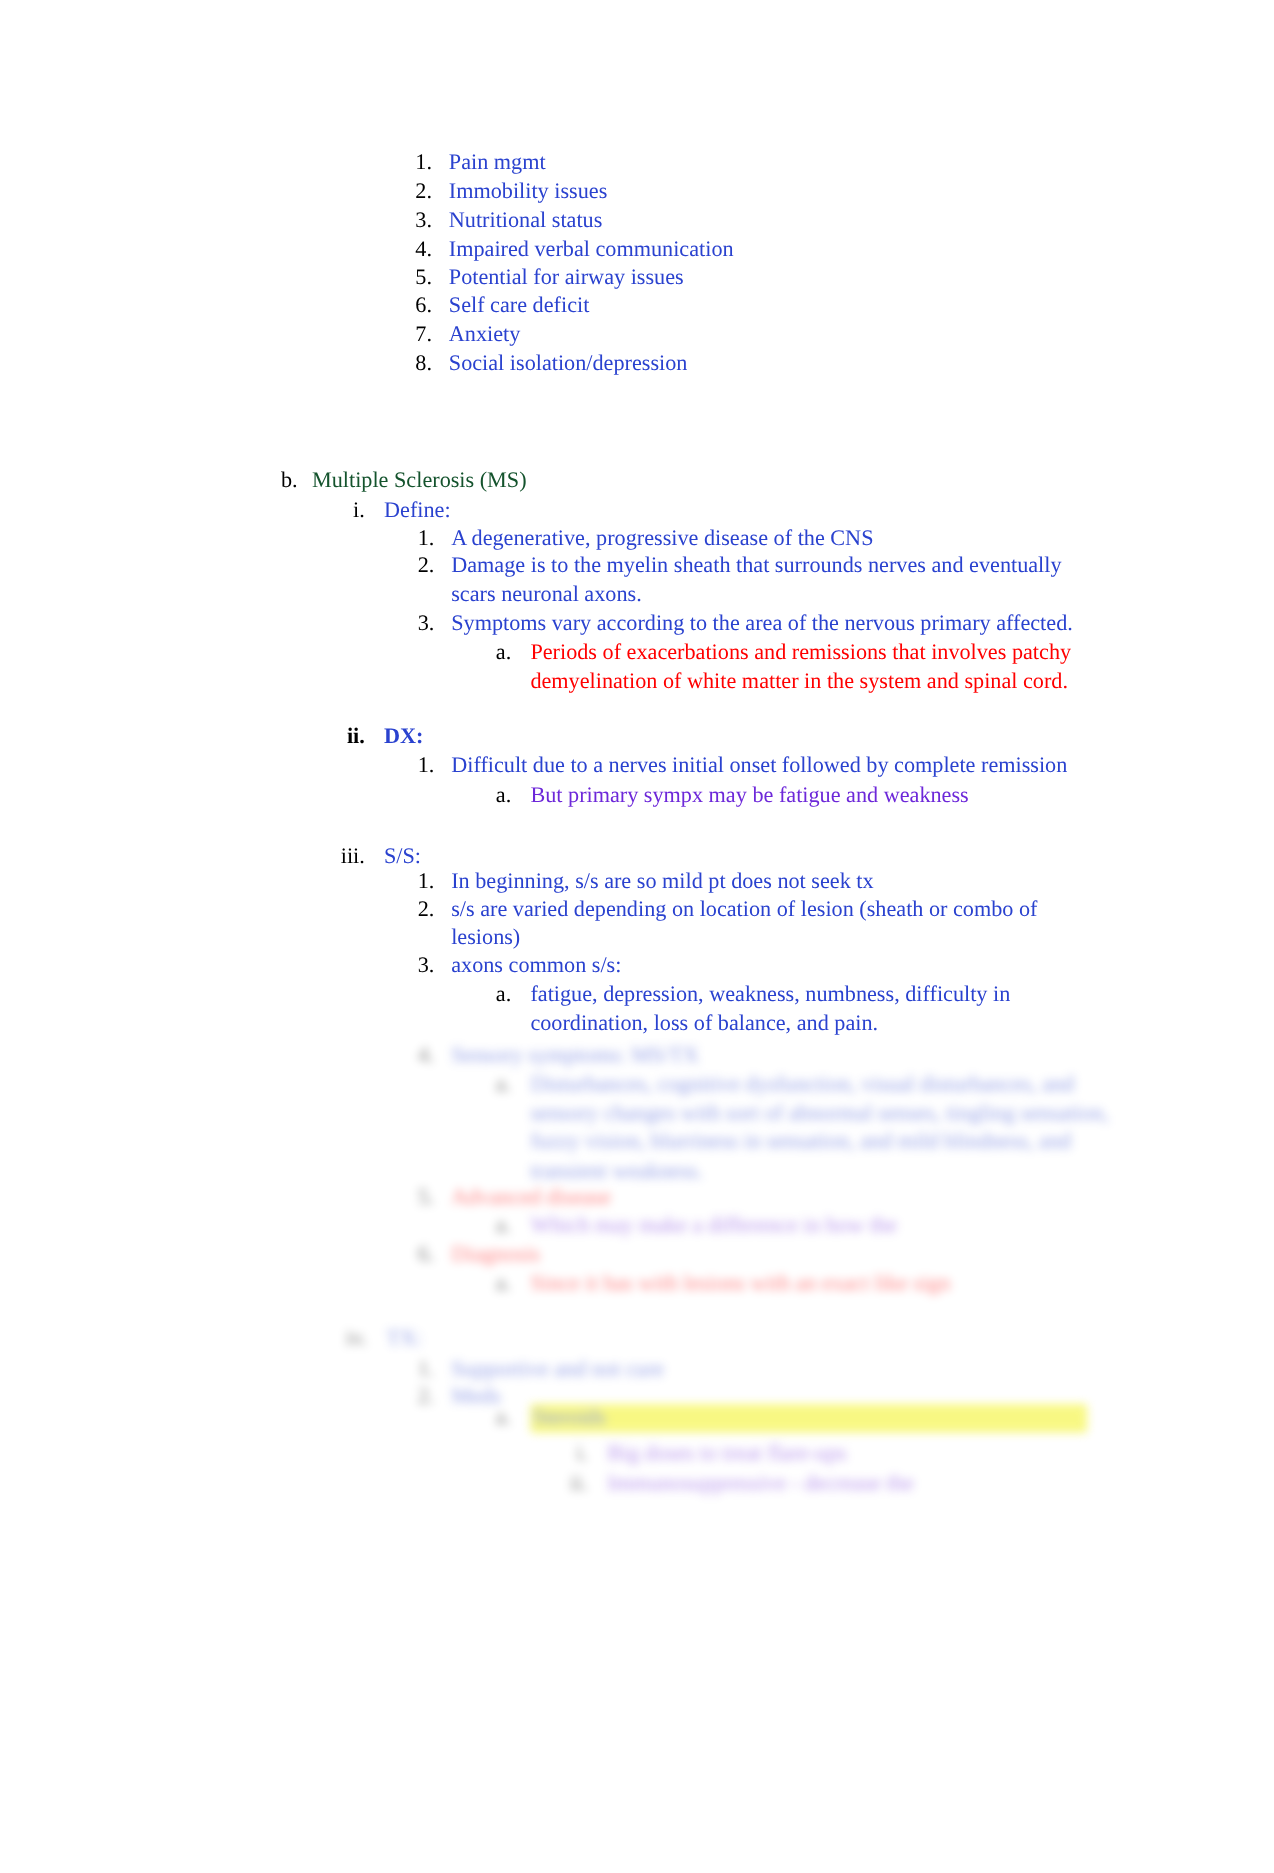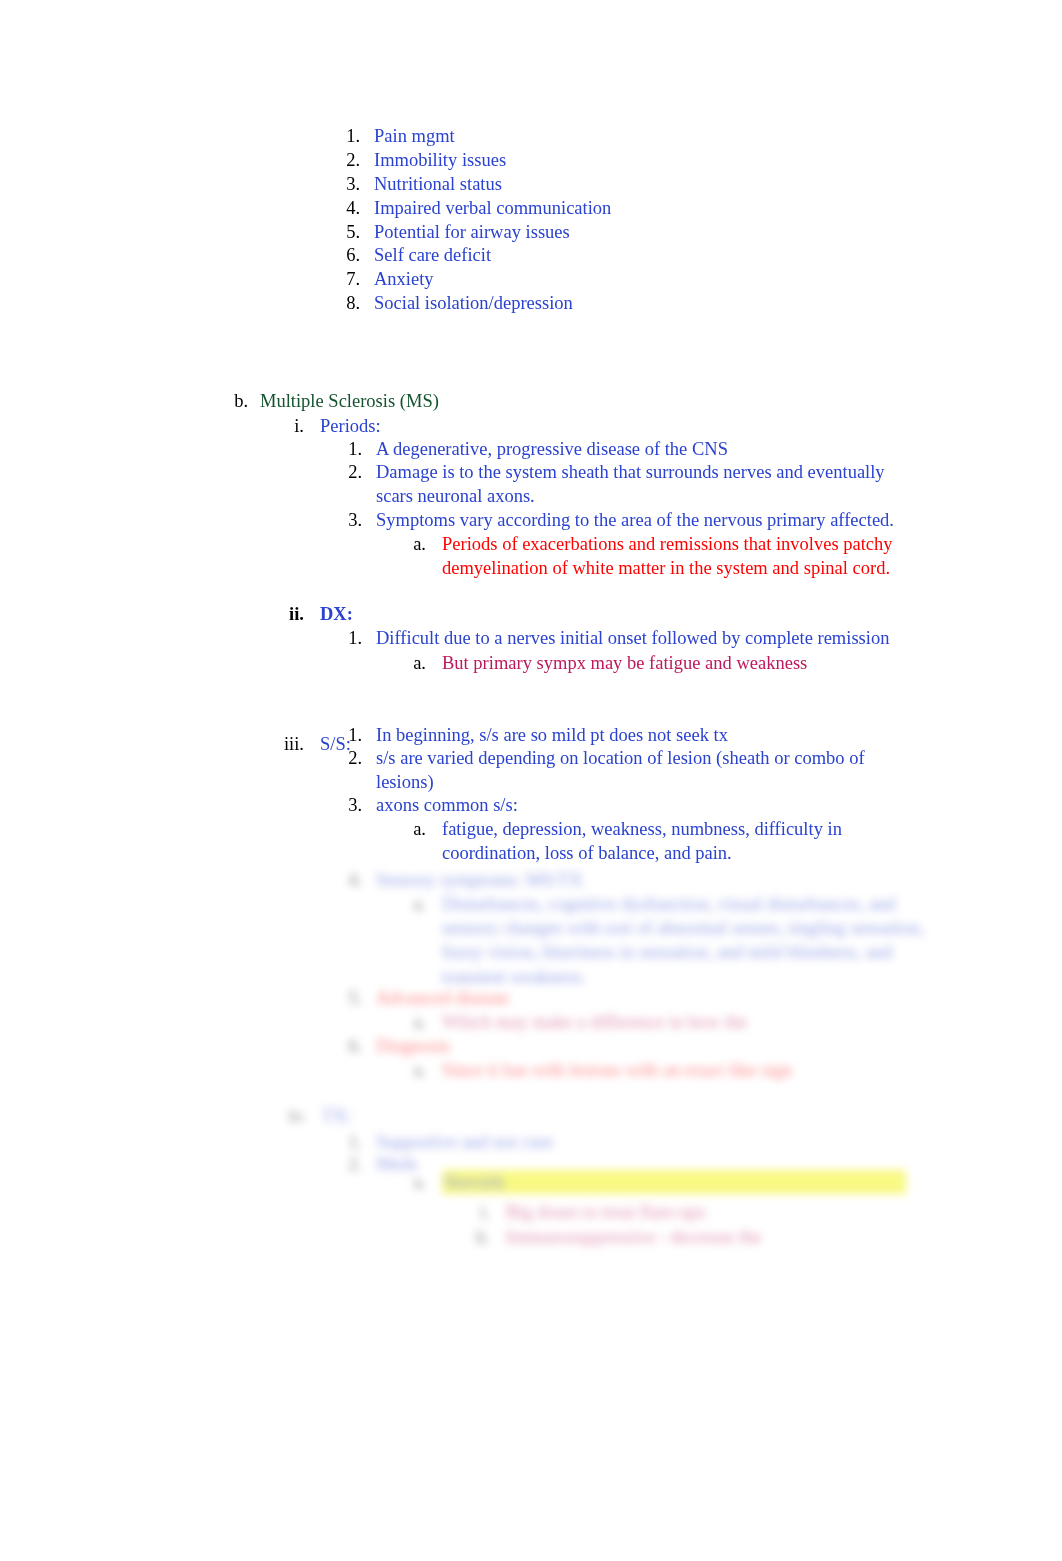--- a/index.html
+++ b/index.html
@@ -43,21 +43,21 @@
     line-height: 24.2px;
   }
   .mk-w2 { width: 30px; margin-right: 12px; }
   .mk-w3 { width: 22px; margin-right: 14px; }
   .mk-w4 { width: 20px; margin-right: 16px; }
 
   
   .c-blue   { color: #2A42CF; }
   .c-black  { color: #14532d; }
   .c-red    { color: #FF0000; }
-  .c-orange { color: #be185d; }
+  .c-orange { color: #6d28d9; }
 
   
   .blur-layer {
     position: absolute;
     left: 0;
     top: 858px;
     width: 1062px;
     height: 420px;
     filter: blur(4.2px);
     opacity: 0.5;
@@ -122,31 +122,31 @@
 
   <div>
 
     <div class="row" style="left:218px; top:389px; width:700px;">
       <span class="marker mk-w2">b.</span>
       <span class="txt c-black">Multiple Sclerosis (MS)</span>
     </div>
 
     <div class="row" style="left:284px; top:414px; width:650px;">
       <span class="marker mk-w4">i.</span>
-      <span class="txt c-blue">Periods:</span>
+      <span class="txt c-blue">Define:</span>
     </div>
 
     <div class="row" style="left:340px; top:437px; width:580px;">
       <span class="marker mk-w3">1.</span>
       <span class="txt c-blue">A degenerative, progressive disease of the CNS</span>
     </div>
 
     <div class="row" style="left:340px; top:460px; width:578px;">
       <span class="marker mk-w3">2.</span>
-      <span class="txt c-blue">Damage is to the system sheath that surrounds nerves and eventually scars neuronal axons.</span>
+      <span class="txt c-blue">Damage is to the myelin sheath that surrounds nerves and eventually scars neuronal axons.</span>
     </div>
 
     <div class="row" style="left:340px; top:508px; width:590px;">
       <span class="marker mk-w3">3.</span>
       <span class="txt c-blue">Symptoms vary according to the area of the nervous primary affected.</span>
     </div>
 
     <div class="row" style="left:406px; top:532px; width:520px;">
       <span class="marker mk-w4">a.</span>
       <span class="txt c-red">Periods of exacerbations and remissions that involves patchy demyelination of white matter in the system and spinal cord.</span>
@@ -160,21 +160,21 @@
     <div class="row" style="left:340px; top:626px; width:590px;">
       <span class="marker mk-w3">1.</span>
       <span class="txt c-blue">Difficult due to a nerves initial onset followed by complete remission</span>
     </div>
 
     <div class="row" style="left:406px; top:651px; width:520px;">
       <span class="marker mk-w4">a.</span>
       <span class="txt c-orange">But primary sympx may be fatigue and weakness</span>
     </div>
 
-    <div class="row" style="left:274px; top:732px; width:650px;">
+    <div class="row" style="left:274px; top:702px; width:650px;">
       <span class="marker mk-w4" style="width:30px;">iii.</span>
       <span class="txt c-blue">S/S:</span>
     </div>
 
     <div class="row" style="left:340px; top:723px; width:590px;">
       <span class="marker mk-w3">1.</span>
       <span class="txt c-blue">In beginning, s/s are so mild pt does not seek tx</span>
     </div>
 
     <div class="row" style="left:340px; top:746px; width:560px;">

